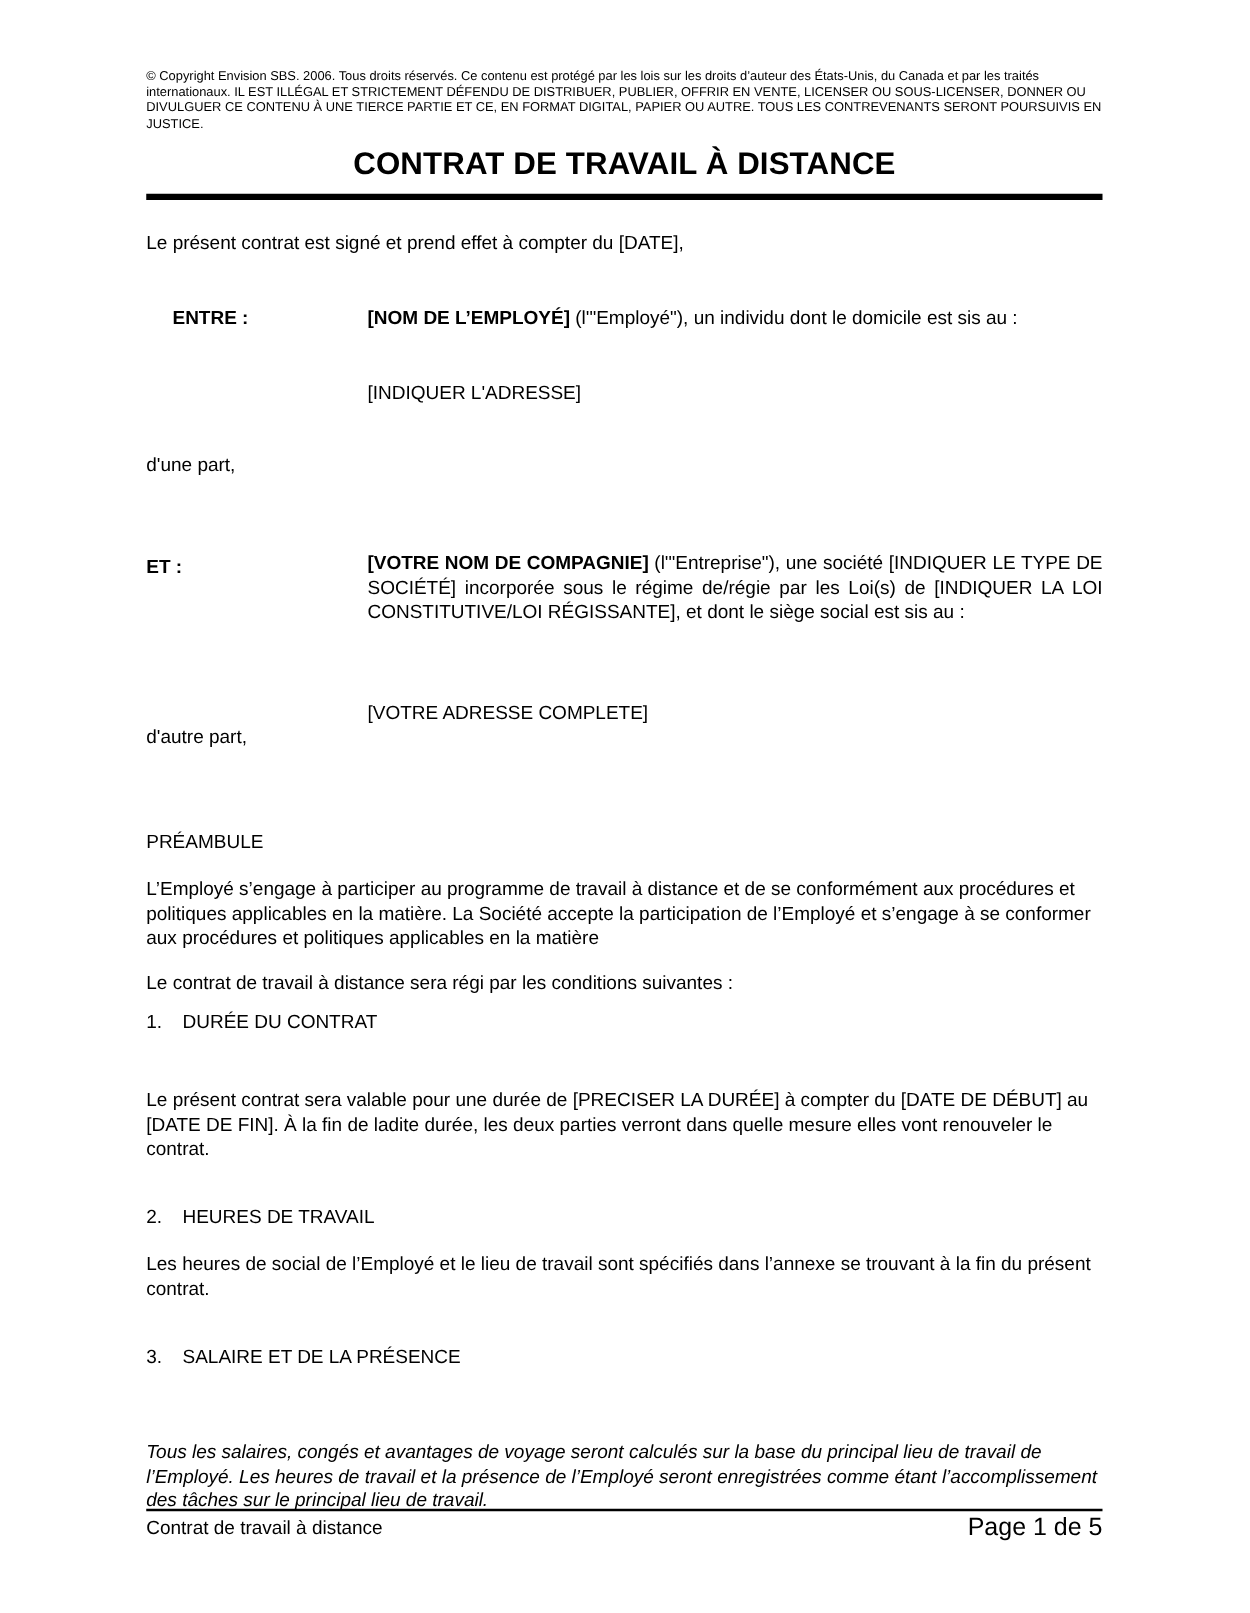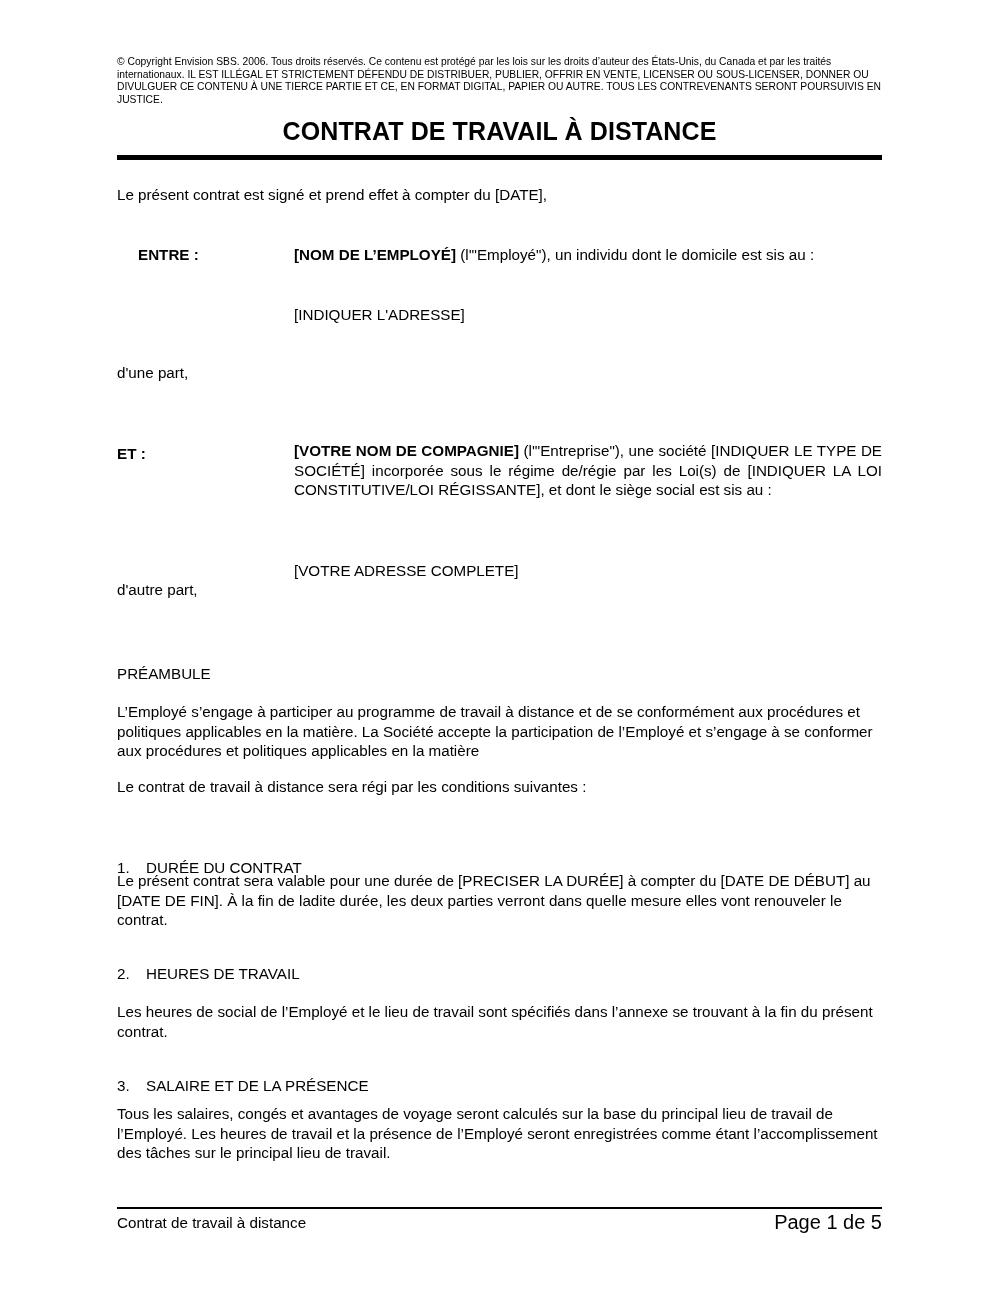--- a/index.html
+++ b/index.html
@@ -110,32 +110,32 @@
   <div class="abs party-body justify" style="top:441px;">
     <span class="bold">[VOTRE NOM DE COMPAGNIE]</span><span> (l'"Entreprise"), une société [INDIQUER LE TYPE DE SOCIÉTÉ] incorporée sous le régime de/régie par les Loi(s) de [INDIQUER LA LOI CONSTITUTIVE/LOI RÉGISSANTE], et dont le siège social est sis au :</span>
   </div>
   <div class="abs party-body" style="top:561px;">[VOTRE ADRESSE COMPLETE]</div>
   <div class="abs right" style="top:580px; left:0; width:745px;">d'autre part,</div>
 
   <div class="abs heading" style="top:664px;">PRÉAMBULE</div>
   <div class="abs para" style="top:702px;">L’Employé s’engage à participer au programme de travail à distance et de se conformément aux procédures et politiques applicables en la matière. La Société accepte la participation de l’Employé et s’engage à se conformer aux procédures et politiques applicables en la matière</div>
   <div class="abs para" style="top:777px;">Le contrat de travail à distance sera régi par les conditions suivantes :</div>
 
-  <div class="abs heading" style="top:858px;">
+  <div class="abs heading" style="top:808px;">
     <span class="num">1.</span><span>DURÉE DU CONTRAT</span>
   </div>
   <div class="abs para" style="top:871px;">Le présent contrat sera valable pour une durée de [PRECISER LA DURÉE] à compter du [DATE DE DÉBUT] au [DATE DE FIN]. À la fin de ladite durée, les deux parties verront dans quelle mesure elles vont renouveler le contrat.</div>
 
   <div class="abs heading" style="top:964px;">
     <span class="num">2.</span><span>HEURES DE TRAVAIL</span>
   </div>
   <div class="abs para" style="top:1002px;">Les heures de social de l’Employé et le lieu de travail sont spécifiés dans l’annexe se trouvant à la fin du présent contrat.</div>
 
   <div class="abs heading" style="top:1076px;">
     <span class="num">3.</span><span>SALAIRE ET DE LA PRÉSENCE</span>
   </div>
-  <div class="abs para" style="top:1104px;">Tous les salaires, congés et avantages de voyage seront calculés sur la base du principal lieu de travail de l’Employé. Les heures de travail et la présence de l’Employé seront enregistrées comme étant l’accomplissement des tâches sur le principal lieu de travail.</div>
+  <div class="abs para" style="top:1152px;font-style:italic;">Tous les salaires, congés et avantages de voyage seront calculés sur la base du principal lieu de travail de l’Employé. Les heures de travail et la présence de l’Employé seront enregistrées comme étant l’accomplissement des tâches sur le principal lieu de travail.</div>
 
   <div class="footer-rule"></div>
   <div class="footer-left">Contrat de travail à distance</div>
   <div class="footer-right">Page 1 de 5</div>
 
 </div>
 
 </body></html>

